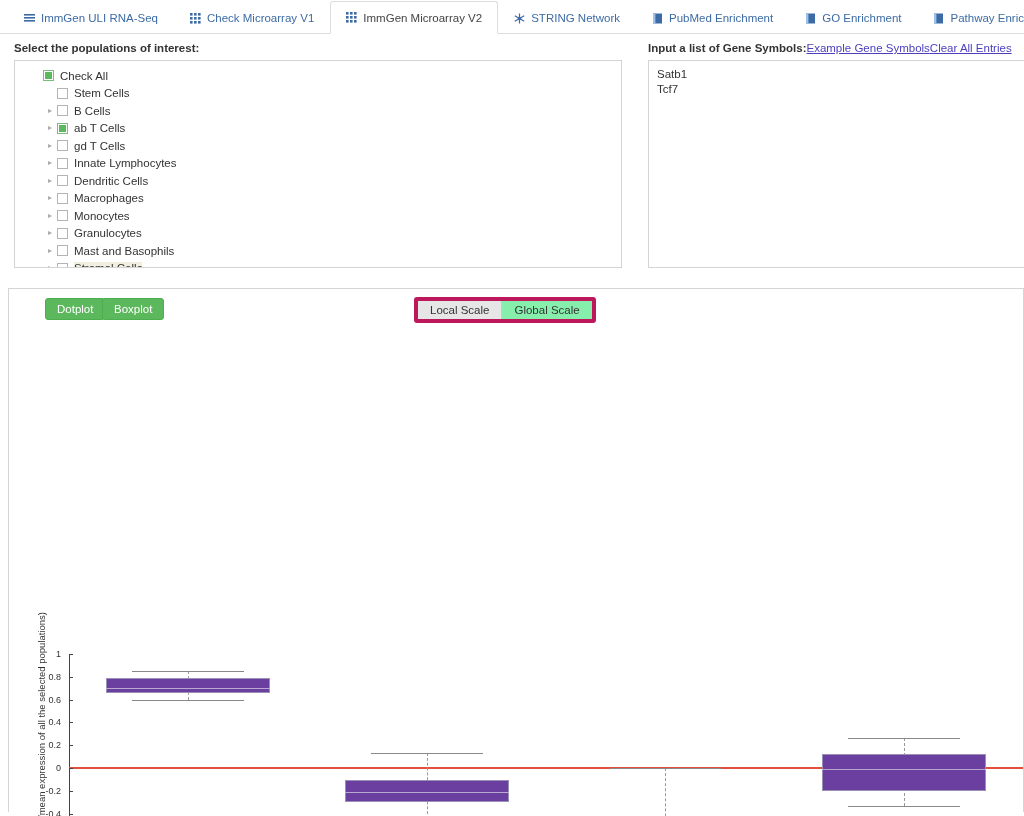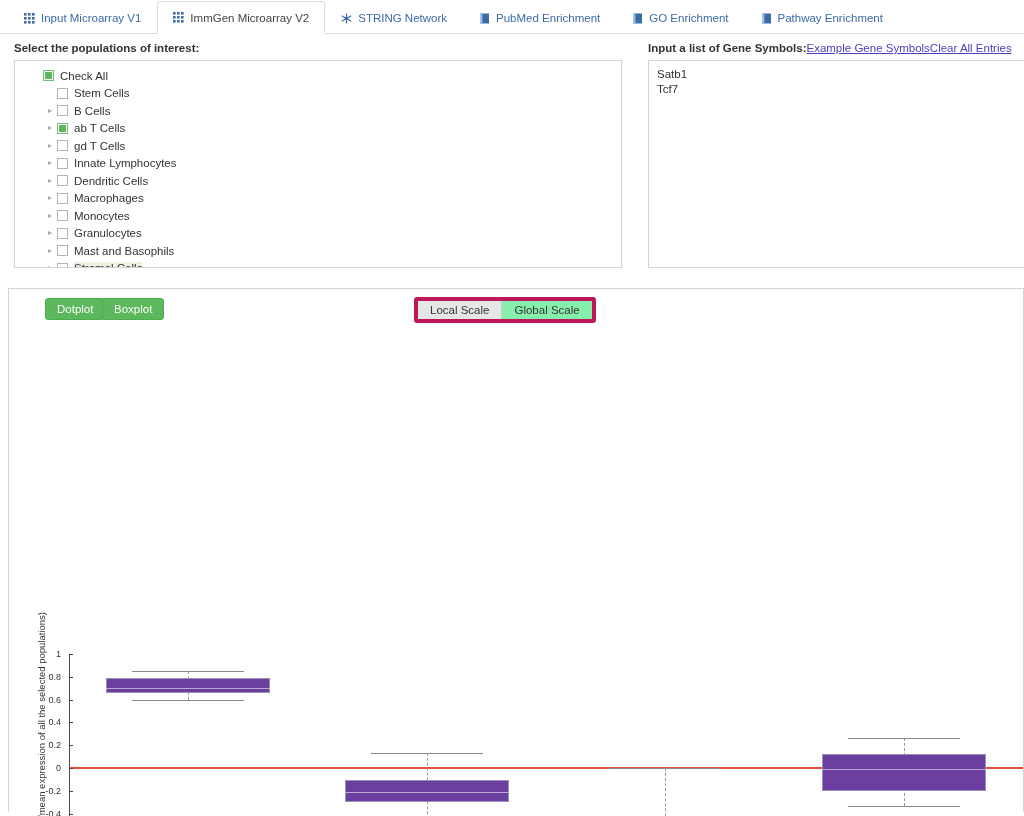--- a/index.html
+++ b/index.html
@@ -258,33 +258,41 @@
   .whisker-line {
     position: absolute;
     width: 0;
     border-left: 1px dashed #999999;
   }
 </style>
 </head>
 <body>
 
 <div class="tabbar" id="tabbar">
+    <div class="tab">
+      <span class="ico"><svg width="11" height="11" viewBox="0 0 11 11">
+          <rect x="0" y="1" width="11" height="1.6" fill="#3d6ba5"></rect>
+          <rect x="0" y="4" width="11" height="1.6" fill="#3d6ba5"></rect>
+          <rect x="0" y="7" width="11" height="1.6" fill="#3d6ba5"></rect>
+        </svg></span>
+      <span>ImmGen ULI RNA-Seq</span>
+    </div>
     <div class="tab">
       <span class="ico"><svg width="11" height="11" viewBox="0 0 11 11">
           <rect x="0" y="0" width="2.6" height="2.6" fill="#3d6ba5"></rect>
           <rect x="4" y="0" width="2.6" height="2.6" fill="#3d6ba5"></rect>
           <rect x="8" y="0" width="2.6" height="2.6" fill="#3d6ba5"></rect>
           <rect x="0" y="4" width="2.6" height="2.6" fill="#3d6ba5"></rect>
           <rect x="4" y="4" width="2.6" height="2.6" fill="#3d6ba5"></rect>
           <rect x="8" y="4" width="2.6" height="2.6" fill="#3d6ba5"></rect>
           <rect x="0" y="8" width="2.6" height="2.6" fill="#3d6ba5"></rect>
           <rect x="4" y="8" width="2.6" height="2.6" fill="#3d6ba5"></rect>
           <rect x="8" y="8" width="2.6" height="2.6" fill="#3d6ba5"></rect>
         </svg></span>
-      <span>Input Microarray V1</span>
+      <span>Check Microarray V1</span>
     </div>
     <div class="tab active">
       <span class="ico"><svg width="11" height="11" viewBox="0 0 11 11">
           <rect x="0" y="0" width="2.6" height="2.6" fill="#3d6ba5"></rect>
           <rect x="4" y="0" width="2.6" height="2.6" fill="#3d6ba5"></rect>
           <rect x="8" y="0" width="2.6" height="2.6" fill="#3d6ba5"></rect>
           <rect x="0" y="4" width="2.6" height="2.6" fill="#3d6ba5"></rect>
           <rect x="4" y="4" width="2.6" height="2.6" fill="#3d6ba5"></rect>
           <rect x="8" y="4" width="2.6" height="2.6" fill="#3d6ba5"></rect>
           <rect x="0" y="8" width="2.6" height="2.6" fill="#3d6ba5"></rect>

